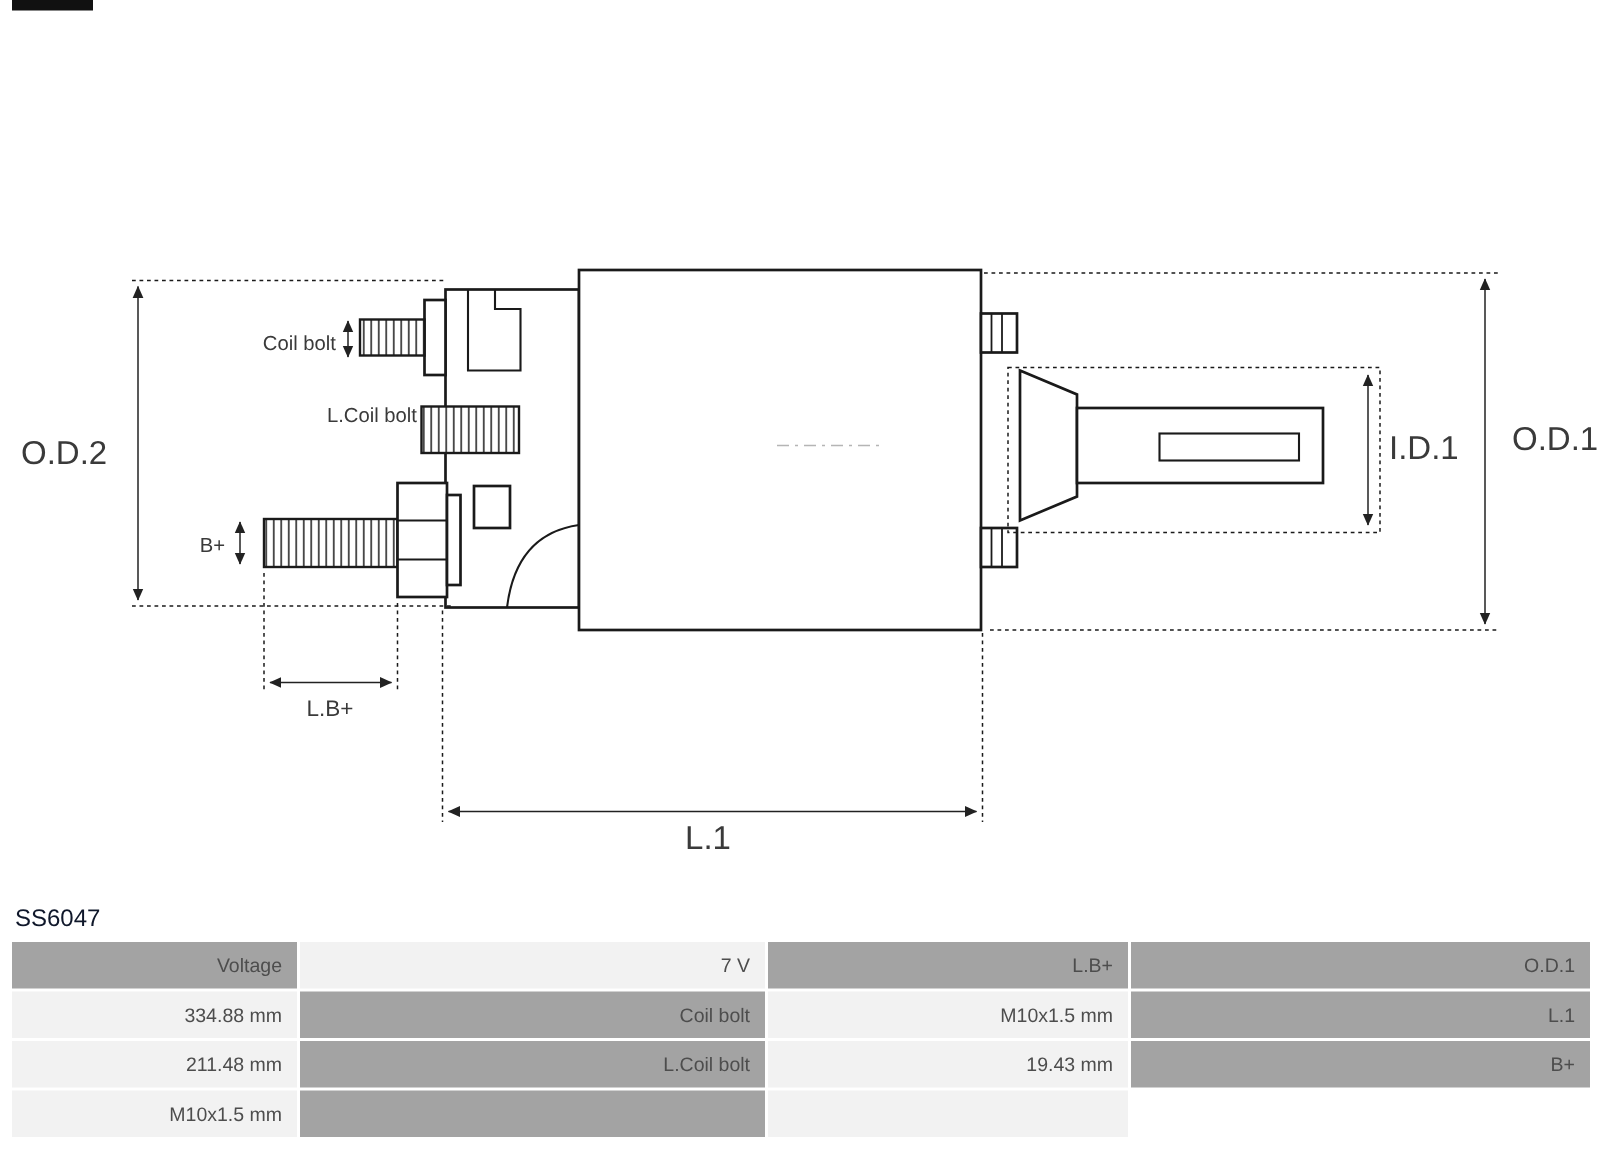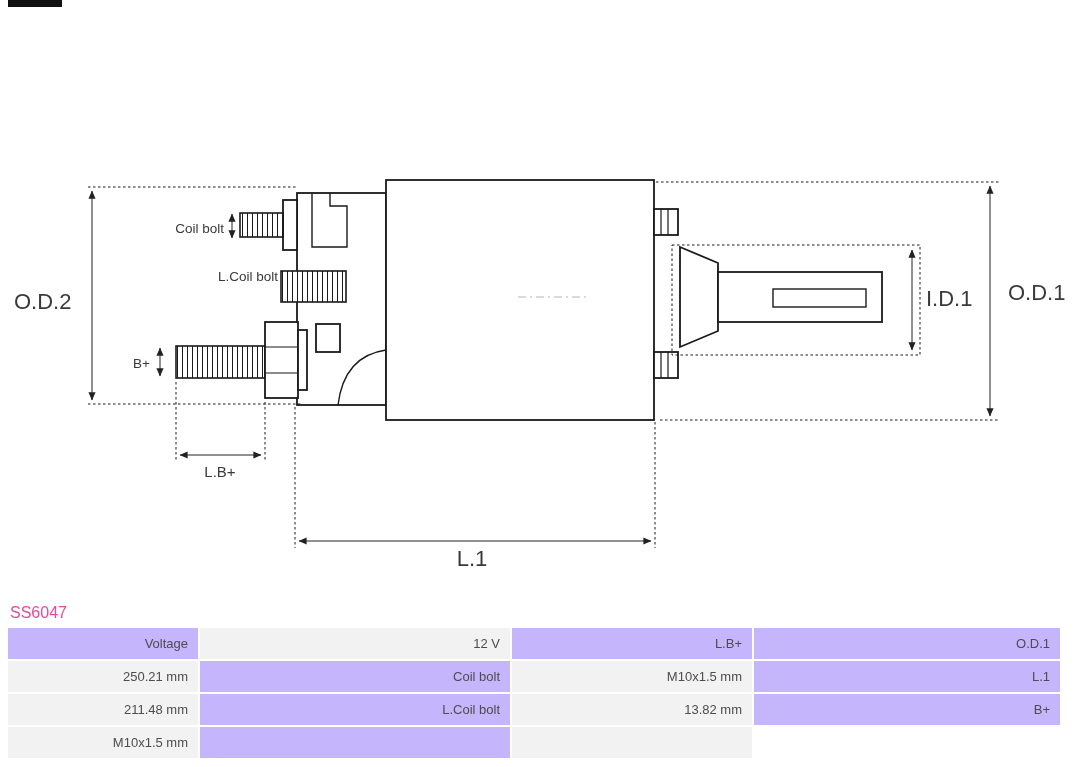--- a/index.html
+++ b/index.html
@@ -11,25 +11,25 @@
   svg .outline { stroke:#1a1a1a; stroke-width:1.8; fill:#ffffff; }
   svg .outline-thin { stroke:#1a1a1a; stroke-width:1.4; fill:none; }
   svg .dim { stroke:#222222; stroke-width:1; fill:none; }
   svg .dash { stroke:#1a1a1a; stroke-width:1; fill:none; stroke-dasharray:2.5 2.5; }
   svg .centerline { stroke:#b5b5b5; stroke-width:1; stroke-dasharray:8 4 2 4; }
   svg text { fill:#3a3a3a; }
   svg .big-label { font-size:22px; }
   svg .mid-label { font-size:15px; }
   svg .small-label { font-size:13.5px; }
 
-  .product-code { margin:2px 0 4px 10px; font-size:16px; line-height:22px; color:#ec4899; }
+  .product-code { margin:2px 0 4px 10px; font-size:16px; line-height:22px; color:#0f172a; }
 
   .spec-table { display:grid; grid-template-columns:190px 310px 240px 306px; gap:2px; margin:0 8px; background:#ffffff; }
   .cell { height:31px; line-height:31px; text-align:right; padding-right:10px; font-size:13px; color:#4d4d4d; box-sizing:border-box; overflow:hidden; white-space:nowrap; }
-  .lbl { background:#c4b5fd;padding-left:18px; }
+  .lbl { background:#a3a3a3;padding-left:18px; }
   .val { background:#f2f2f2; }
 </style>
 </head>
 <body>
 
 <div class="logo-bar"></div>
 
 <svg class="drawing" viewBox="0 0 1080 600" xmlns="http://www.w3.org/2000/svg">
   <defs>
     <marker id="ah" viewBox="0 0 10 10" refX="8.5" refY="5" markerWidth="9" markerHeight="9" orient="auto-start-reverse">
@@ -129,30 +129,30 @@
     <line class="dim" x1="299" y1="541" x2="651" y2="541" marker-start="url(#ah)" marker-end="url(#ah)"></line>
     <text class="big-label" x="472" y="566" text-anchor="middle">L.1</text>
   </g>
 </svg>
 
 <div class="product-code">SS6047</div>
 
 <div class="spec-table">
 
   <div class="cell lbl">Voltage</div>
-  <div class="cell val">12 V</div>
+  <div class="cell val">7 V</div>
   <div class="cell lbl">L.B+</div>
 
   <div class="cell lbl">O.D.1</div>
-  <div class="cell val">250.21 mm</div>
+  <div class="cell val">334.88 mm</div>
   <div class="cell lbl">Coil bolt</div>
   <div class="cell val">M10x1.5 mm</div>
 
   <div class="cell lbl">L.1</div>
   <div class="cell val">211.48 mm</div>
   <div class="cell lbl">L.Coil bolt</div>
-  <div class="cell val">13.82 mm</div>
+  <div class="cell val">19.43 mm</div>
 
   <div class="cell lbl">B+</div>
   <div class="cell val">M10x1.5 mm</div>
   <div class="cell lbl"></div>
   <div class="cell val"></div>
 </div>
 
 </body></html>

